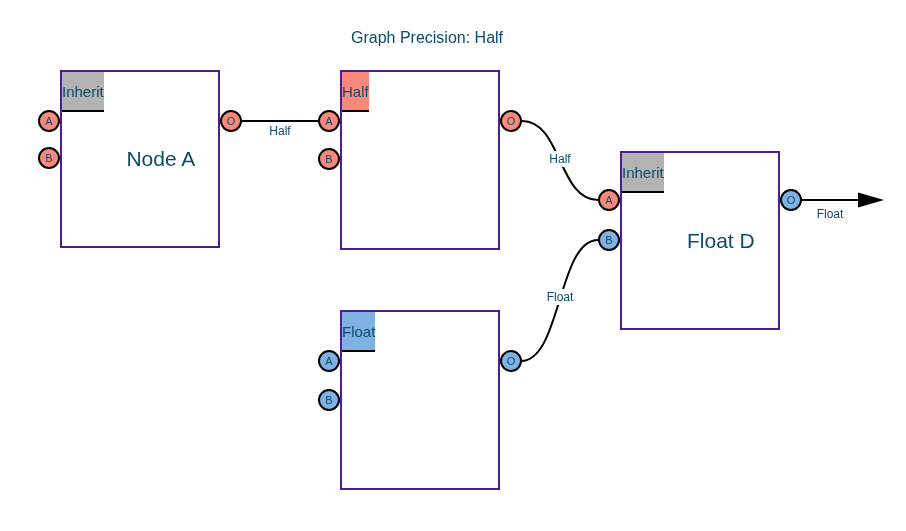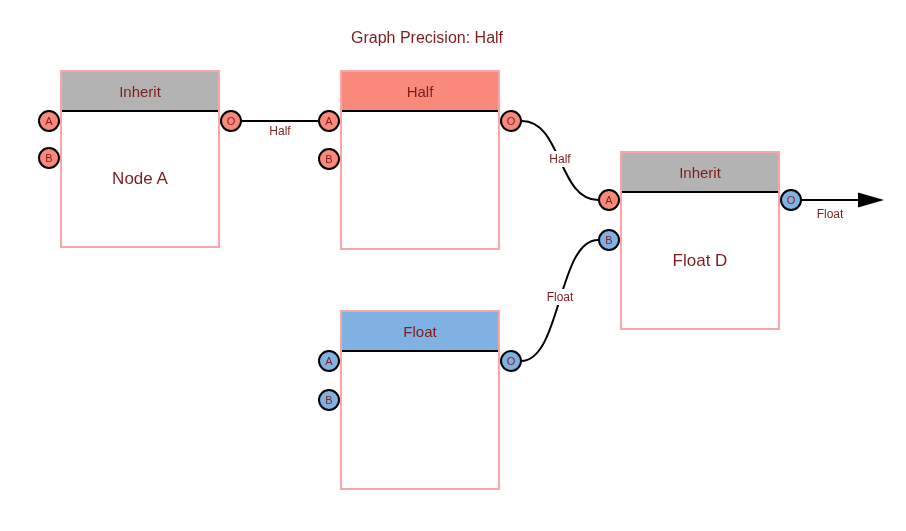--- a/index.html
+++ b/index.html
@@ -2,54 +2,54 @@
 <html><head>
 <meta charset="utf-8">
 <style>
   html, body { margin: 0; padding: 0; background: #ffffff; }
   .canvas {
     position: relative;
     width: 906px;
     height: 531px;
     background: #ffffff;
     font-family: "Liberation Sans", sans-serif;
-    color: #7f1d1d;
+    color: #0c4a6e;
     overflow: hidden;
   }
   .title {
     position: absolute;
     top: 29px;
     left: 427px;
     transform: translateX(-50%);
     font-size: 16px;
     white-space: nowrap;
   }
   .node {
     position: absolute;
     box-sizing: border-box;
-    border: 2px solid #fca5a5;
+    border: 2px solid #4c1d95;
     background: #ffffff;
     display: flex;
-    flex-direction: column;
+    flex-direction: row;
   }
   .node-header {
     height: 40px;
     box-sizing: border-box;
     border-bottom: 2px solid #000000;
     display: flex;
     align-items: center;
     justify-content: center;
     font-size: 15px;
   }
   .node-body {
     flex: 1;
     display: flex;
     align-items: center;
     justify-content: center;
-    font-size: 17px;
+    font-size: 21px;
   }
   .port {
     position: absolute;
     width: 22px;
     height: 22px;
     box-sizing: border-box;
     border: 2px solid #000000;
     border-radius: 50%;
     display: flex;
     align-items: center;

